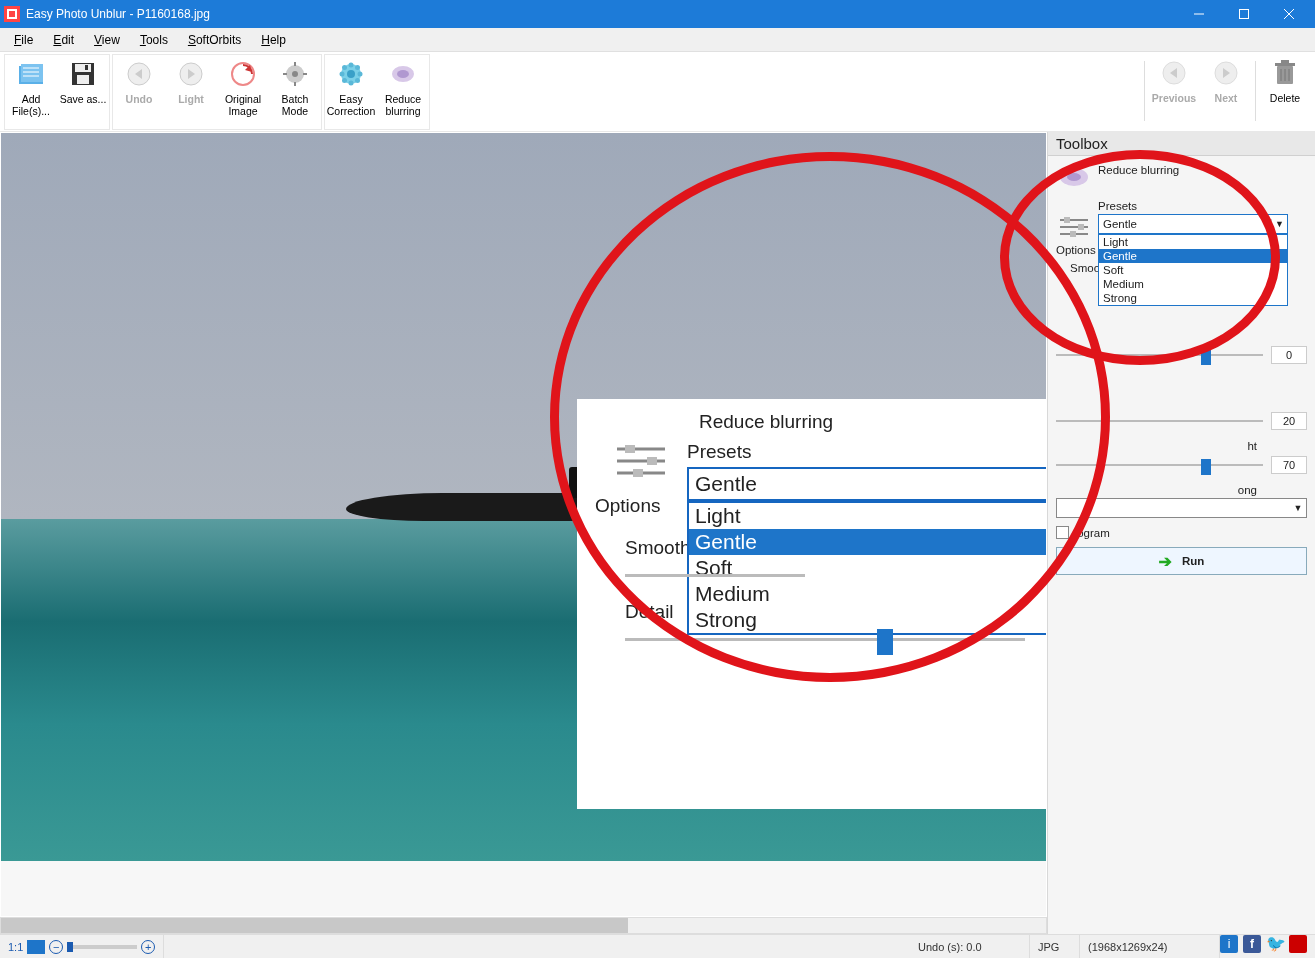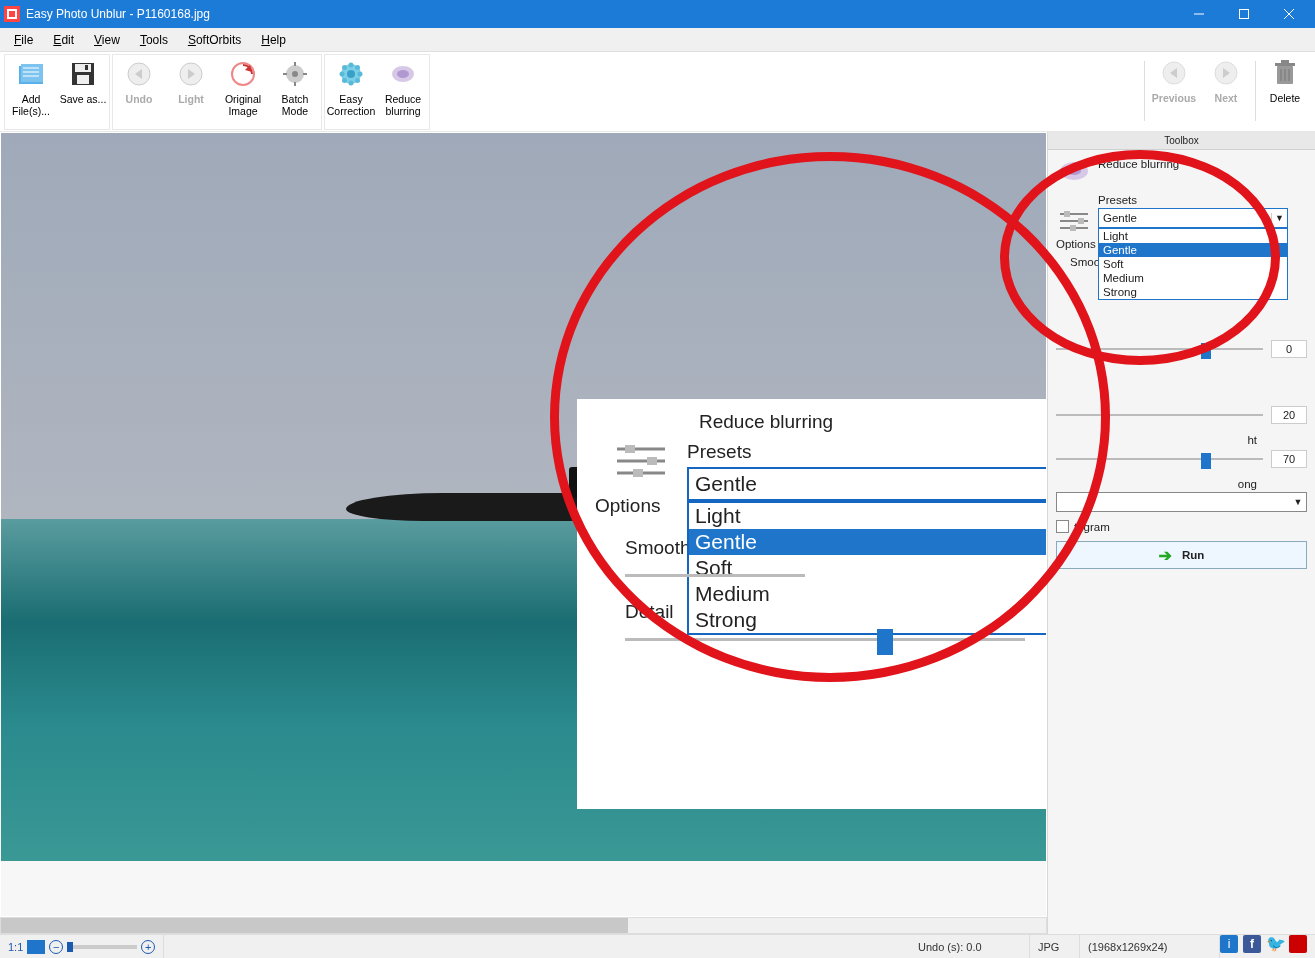--- a/index.html
+++ b/index.html
@@ -37,21 +37,21 @@
 .sky { position:absolute; left:0; top:0; right:0; height:53%; background: linear-gradient(#9fa9b9,#b0b6c0); }
 .sea { position:absolute; left:0; top:53%; right:0; bottom:0; background: linear-gradient(#5a9c9f 0%,#1a6d72 30%,#2a8a8d 60%, #3a9995 100%); }
 .boat { position:absolute; left:33%; top:48%; width:26%; height:7%; }
 .boat .hull { position:absolute; left:0; bottom:25%; width:100%; height:55%; background:#1a1a1a; border-radius: 50% 20% 10% 40% / 80% 40% 20% 60%; }
 .boat .driver { position:absolute; right:10%; bottom:70%; width:8%; height:60%; background:#111; border-radius:3px;}
 .hscroll { height:17px; background:#f0f0f0; border:1px solid #ddd; position:relative;}
 .hscroll .thumb { position:absolute; left:0; top:0; height:100%; width:60%; background:#c8c8c8;}
 
 
 .sidebar { width: 268px; background: #f5f5f5; border-left: 1px solid #d8d8d8; display:flex; flex-direction:column;}
-.side-title { background: #e8e8e8; padding: 3px 8px; font-size: 10px; border-bottom:1px solid #d0d0d0; color:#222;text-align:center;}
+.side-title { background: #e8e8e8; padding: 3px 8px; font-size: 15px; border-bottom:1px solid #d0d0d0; color:#222;}
 .side-body { padding: 6px 8px 6px 8px; font-size: 11.5px; color:#222; position:relative; flex:1; }
 .side-row { display: flex; align-items: flex-start; margin-bottom: 2px; position:relative;}
 .side-icon { width: 36px; height: 30px; margin-right: 6px; display:flex; align-items:center; justify-content:center;}
 .sec-title { font-size: 11.5px; margin-top: 2px;}
 .side-label { font-size: 11.5px; margin: 6px 0 2px 0; }
 .combo { height: 20px; border: 1px solid #1e75c9; background: #fff; display: flex; align-items: center; font-size: 11.5px; width: 190px; position:relative;}
 .combo .sel { flex:1; padding: 0 4px;}
 .combo .arrow { width: 16px; text-align:center; border-left:1px solid #ccc; font-size:9px;}
 .dropdown { position:absolute; top:19px; left:-1px; right:-1px; background:#fff; border:1px solid #1e75c9; z-index:5;}
 .dropdown .opt { padding: 1px 4px; font-size:11.5px;}

